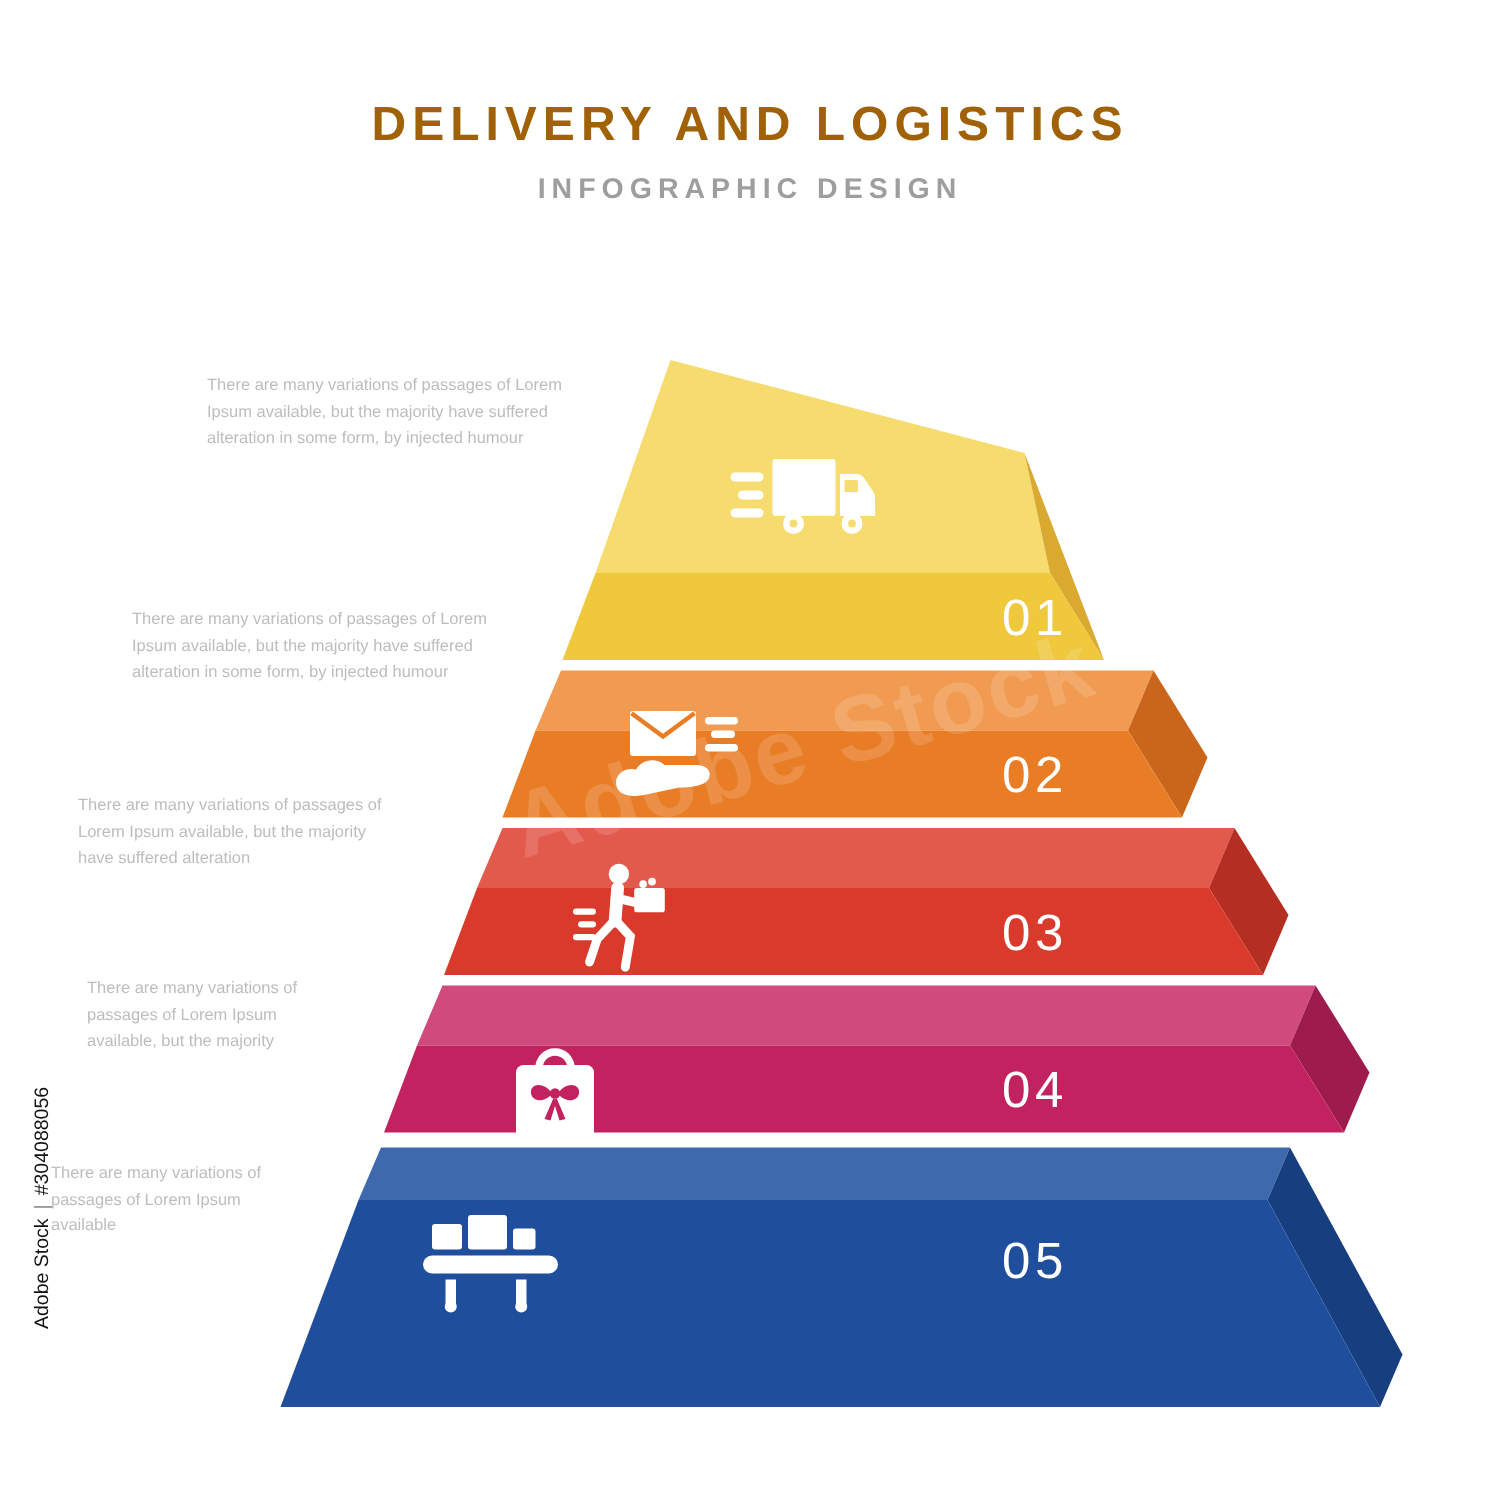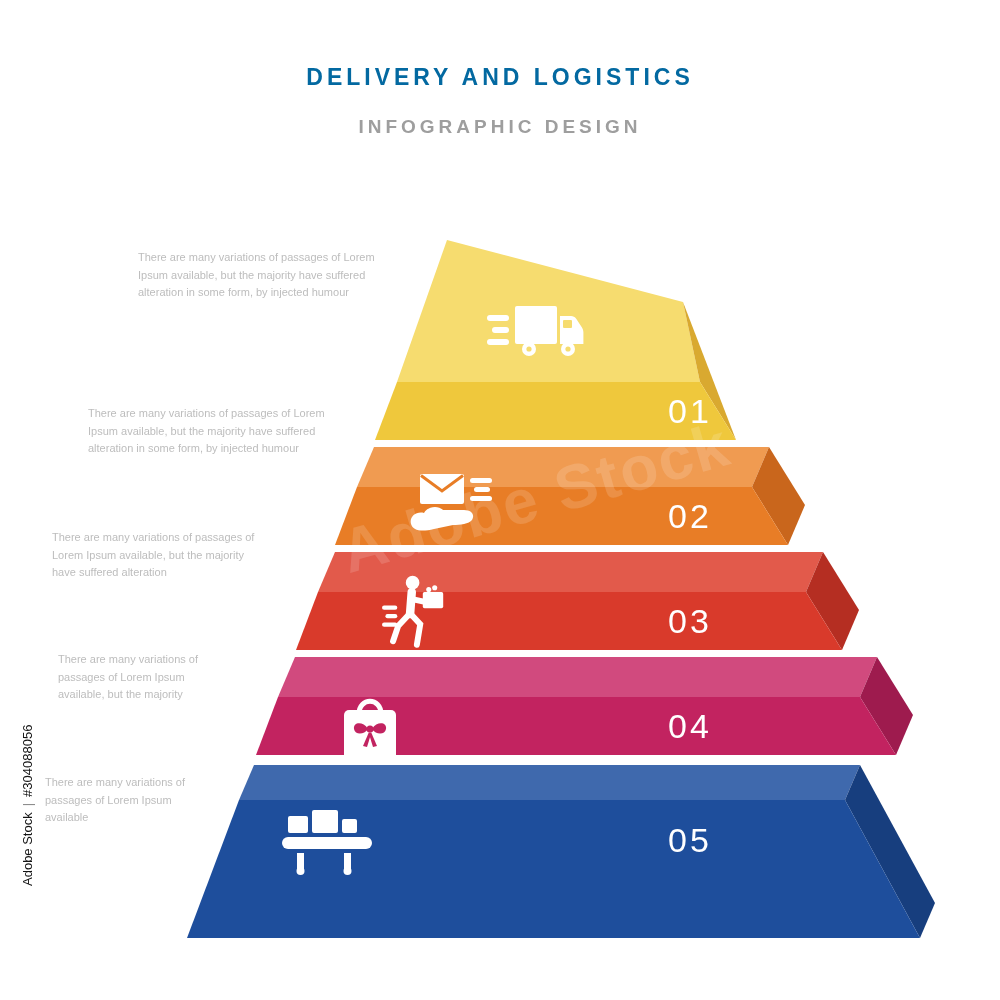--- a/index.html
+++ b/index.html
@@ -1,28 +1,28 @@
 <!DOCTYPE html>
 <html><head>
 <meta charset="utf-8">
 <style>
   *{box-sizing:border-box}
   html,body{margin:0;padding:0;background:#ffffff}
   .stage{position:relative;width:1000px;height:1000px;background:#ffffff;overflow:hidden;
          font-family:"Liberation Sans","DejaVu Sans",sans-serif}
   .title{position:absolute;top:64px;left:0;width:100%;margin:0;text-align:center;
-         font-size:23px;font-weight:bold;letter-spacing:4px;color:#0369a1}
+         font-size:32px;font-weight:bold;letter-spacing:4px;color:#a16207}
   .subtitle{position:absolute;top:116px;left:0;width:100%;margin:0;text-align:center;
          font-size:19px;font-weight:700;letter-spacing:4px;color:#9e9e9e}
   .desc{position:absolute;font-size:11px;line-height:1.6;color:#bdbdbd;}
   .desc1{top:249px;left:138px;width:240px}
   .desc2{top:405px;left:88px;width:240px}
   .desc3{top:529px;left:52px;width:215px}
   .desc4{top:651px;left:58px;width:165px}
-  .desc5{top:774px;left:45px;width:140px}
+  .desc5{top:774px;left:34px;width:140px}
   svg.pyramid{position:absolute;left:0;top:0}
   .num{font-size:34px;fill:#ffffff;letter-spacing:3px;font-weight:400;
        font-family:"Liberation Sans","DejaVu Sans",sans-serif}
   .wm-corner{position:absolute;left:20px;top:886px;transform:rotate(-90deg);
        transform-origin:0 0;font-size:13px;color:#141414;white-space:nowrap}
   .wm-sep{color:#8a8a8a;margin:0 6px}
   .wm-center{position:absolute;left:335px;top:462px;font-size:62px;font-weight:bold;
        color:rgba(255,255,255,0.15);transform:rotate(-16deg);letter-spacing:2px;pointer-events:none}
 </style>
 </head>

